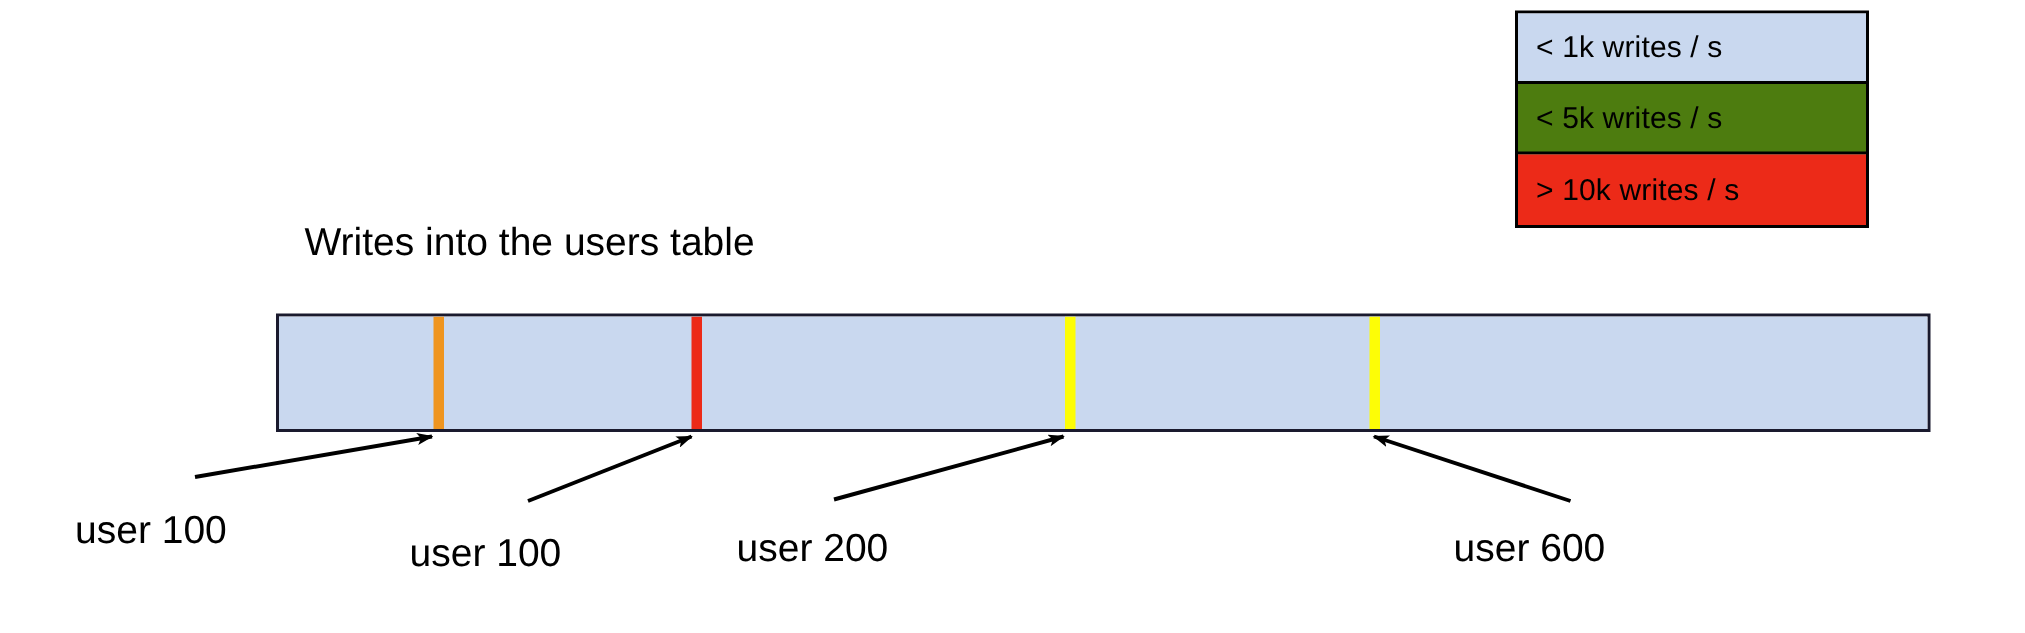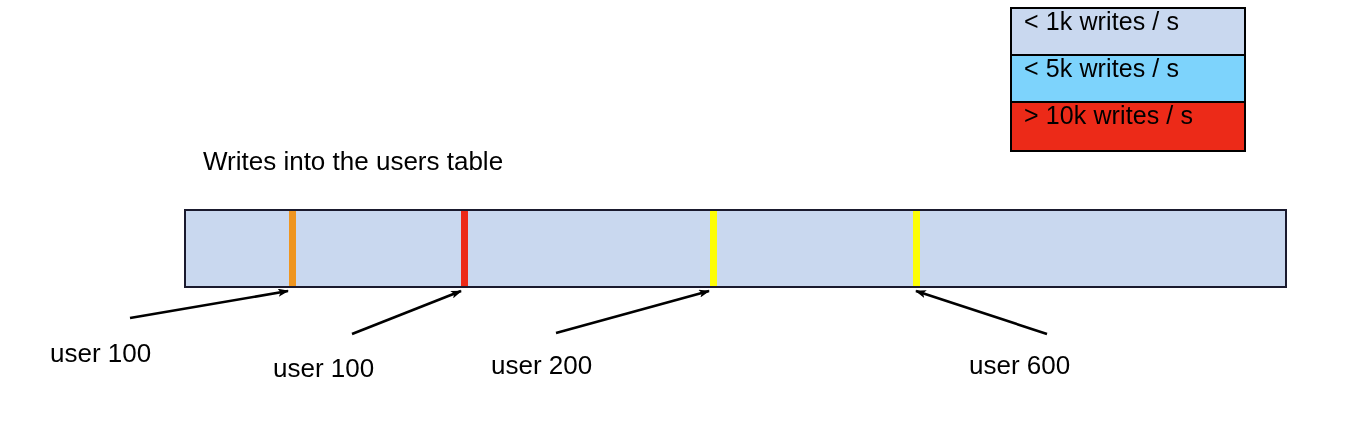--- a/index.html
+++ b/index.html
@@ -33,22 +33,23 @@
     top: 7px;
     width: 236px;
     border: 2px solid #000000;
     box-sizing: border-box;
   }
   .legend-row {
     height: 47px;
     box-sizing: border-box;
     border-bottom: 2px solid #000000;
     display: flex;
+    align-items: center;
     padding-left: 12px;
-    font-size: 25px;
+    font-size: 20px;
     line-height: 1;
     letter-spacing: 0.1px;
     white-space: nowrap;
   }
   .legend-row:last-child {
     border-bottom: none;
   }
 
   
   .chart-title {
@@ -103,21 +104,21 @@
 </style>
 </head>
 <body>
 
 <div class="canvas">
 
   <div class="legend">
     <div class="legend-row" style="background: rgb(201, 216, 239);">
       <span>&lt; 1k writes / s</span>
     </div>
-    <div class="legend-row" style="background: #7dd3fc;">
+    <div class="legend-row" style="background: #4d7c0f;">
       <span>&lt; 5k writes / s</span>
     </div>
     <div class="legend-row" style="background: rgb(236, 42, 24);">
       <span>&gt; 10k writes / s</span>
     </div>
   </div>
 
   <div class="chart-title">Writes into the users table</div>
 
   <div class="bar-wrap">

